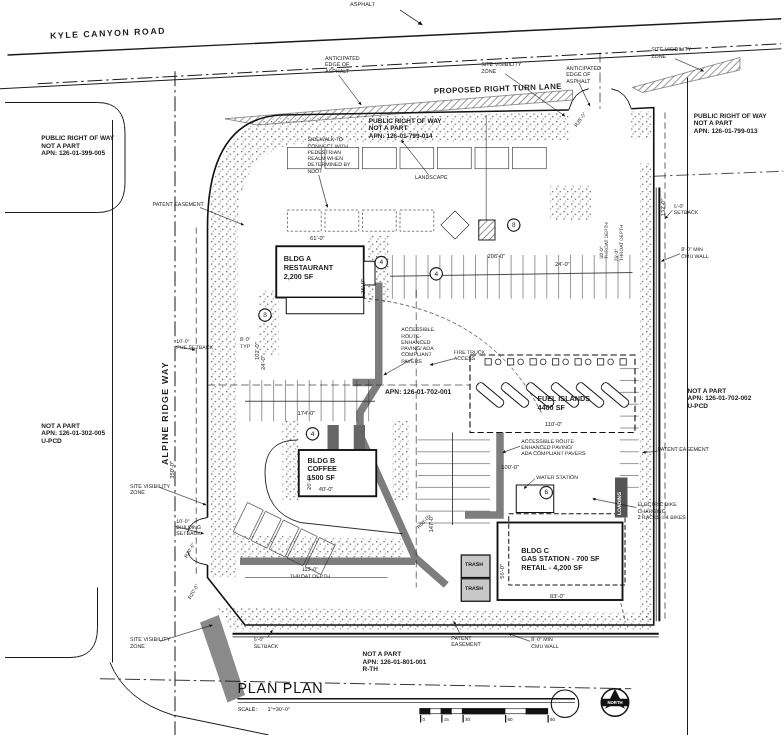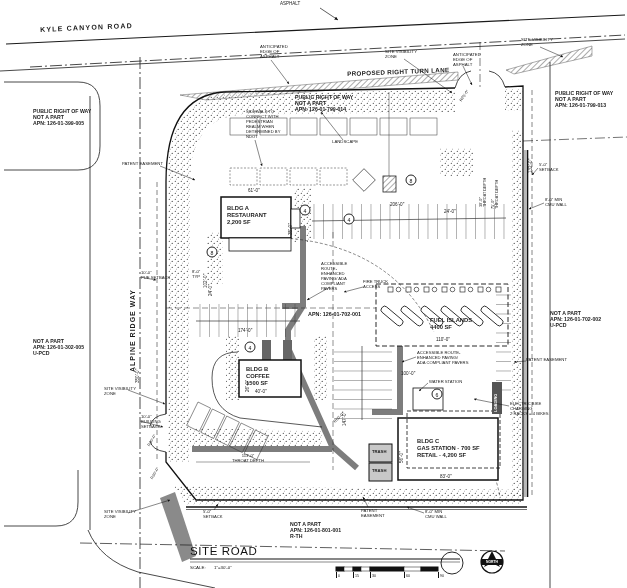--- a/index.html
+++ b/index.html
@@ -384,18 +384,18 @@
       <div class="bub" style="left: 250px; top: 347px;">4</div>
       <div class="bub" style="left: 437px; top: 394px;">6</div>
       <div class="bub" style="left: 411px; top: 180px;">8</div>
       <div class="tick" style="left: 336px; top: 572px;">0</div>
       <div class="tick" style="left: 353px; top: 572px;">15</div>
       <div class="tick" style="left: 370px; top: 572px;">30</div>
       <div class="tick" style="left: 404px; top: 572px;">60</div>
       <div class="tick" style="left: 438px; top: 572px;">90</div>
     </div>
 
-<div class="title-text">SITE ROAD</div>
+<div class="title-text">PLAN PLAN</div>
 <div class="scale-label">SCALE:</div>
 <div class="scale-value">1"=30'-0"</div>
 <div class="north-label">NORTH</div>
 
 </div>
 
 </body></html>

